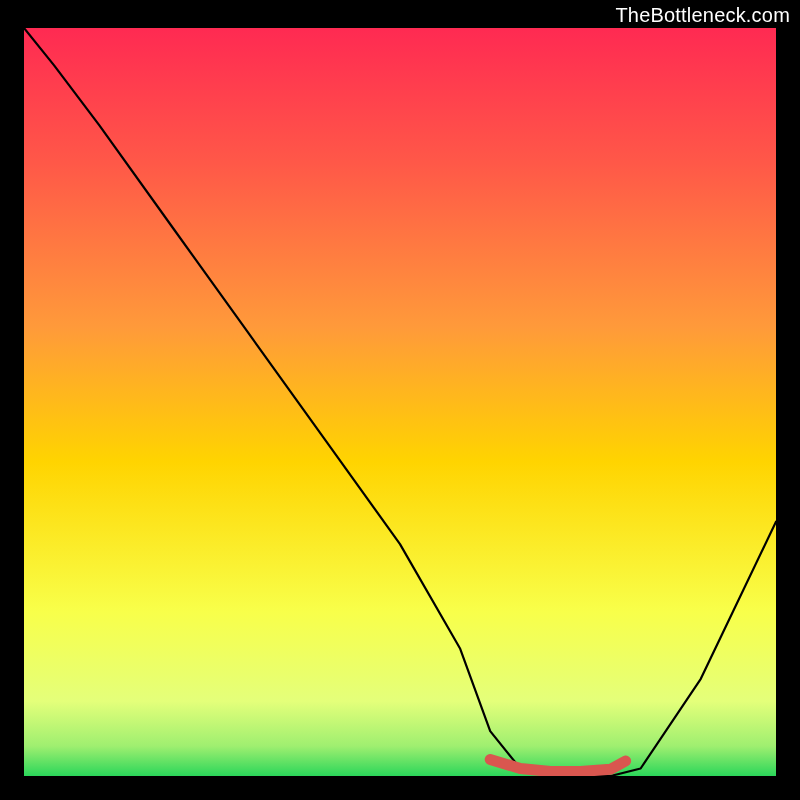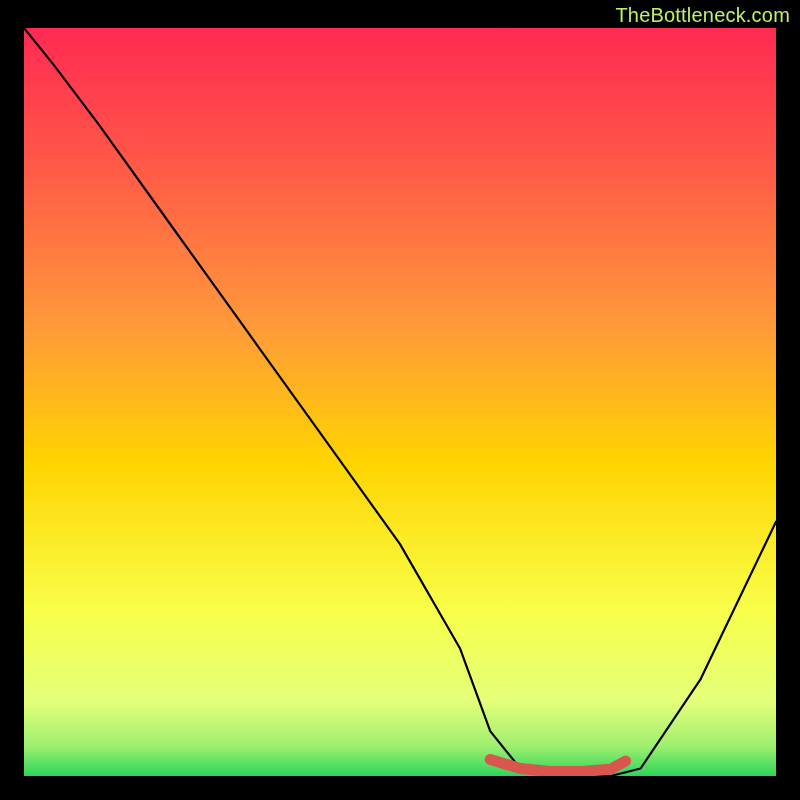--- a/index.html
+++ b/index.html
@@ -8,21 +8,21 @@
     height: 800px;
     background: #000;
     position: relative;
     font-family: Arial, sans-serif;
     overflow: hidden;
   }
   .watermark {
     position: absolute;
     top: 4px;
     right: 10px;
-    color: #bef264;
+    color: #ffffff;
     font-size: 20px;
     font-weight: 500;
     z-index: 10;
     letter-spacing: 0.2px;
   }
   .frame {
     position: absolute;
     left: 24px;
     top: 28px;
     width: 752px;

